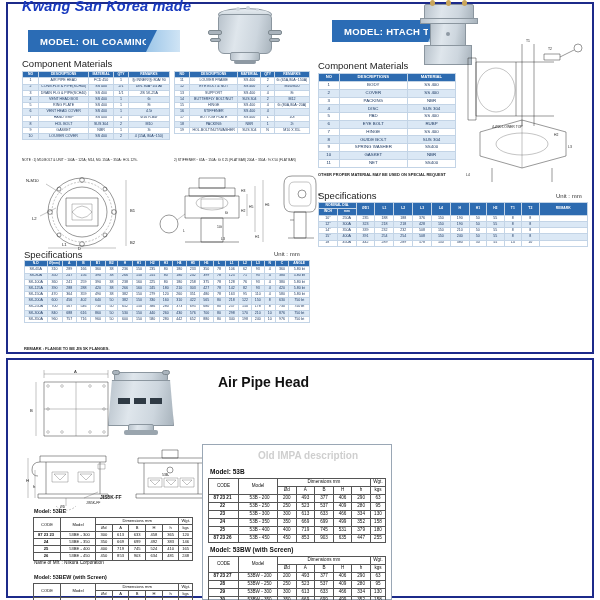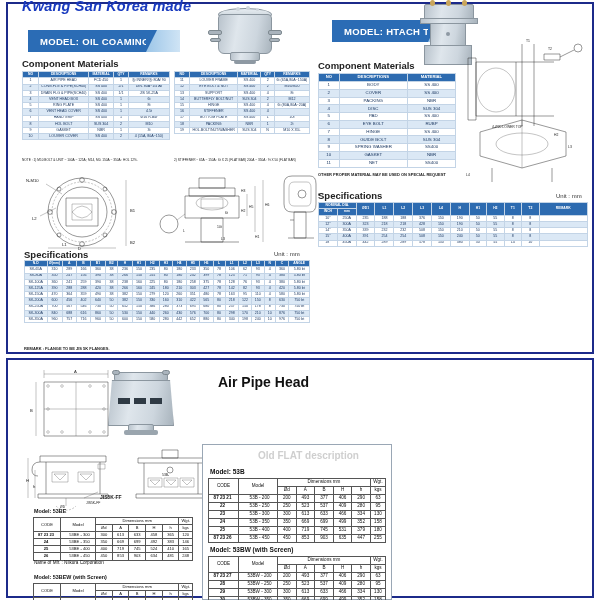--- a/index.html
+++ b/index.html
@@ -44,21 +44,21 @@
   }
   .model-banner .tail{
     position:absolute; right:-34px; top:0; height:22px; width:34px;
     background:linear-gradient(90deg,#9dc6e8,#cfe4f5);
     clip-path:polygon(0 0,100% 0,100% 100%,0 100%);
   }
   #banner-oil { left:28px; top:30px; width:118px; }
   #banner-htach { left:332px; top:20px; width:96px; }
 
   .sec-title {
-    position:absolute; font-size:9.5px; font-weight:bold; color:#222;
+    position:absolute; font-size:9.5px; font-weight:normal; color:#222;
     white-space:nowrap;
   }
   .unit-label{
     position:absolute; font-size:6px; color:#333; white-space:nowrap;
   }
 
   
   table.dt { border-collapse:collapse; table-layout:fixed; width:100%; }
   table.dt th, table.dt td {
     border:0.4px solid #c3d4e6;
@@ -983,21 +983,21 @@
     <div class="ph-dark" style="left:30px; top:30px; width:12px; height:6px; background:#2f3a44;"></div>
     <div class="ph-dark" style="left:46px; top:30px; width:12px; height:6px; background:#2f3a44;"></div>
     <div class="ph-body" style="left:24px; top:56px; width:26px; height:8px; border-radius:2px;"></div>
     <div class="ph-dark" style="left:20px; top:62px; width:34px; height:5px; border-radius:2px; background:#9aa5ae;"></div>
     <div class="lug" style="left:8px;  top:2px; width:8px; height:5px; border-radius:3px;"></div>
     <div class="lug" style="left:58px; top:2px; width:8px; height:5px; border-radius:3px;"></div>
   </div>
   <div class="note note-b" style="left:100px; top:494px; font-size:5px;">JIS5K-FF</div>
 
   <div class="panel-box" style="left:202px; top:444px; width:190px; height:156px;"></div>
-  <div class="watermark" style="left:258px; top:450px;">Old FLAT description</div>
+  <div class="watermark" style="left:258px; top:450px;">Old IMPA description</div>
 
   <div class="mdl-lbl" style="left:210px; top:468px;">Model: 53B</div>
   <div class="tbl-wrap" style="left:208px; top:478px; width:178px;">
     <table class="bw bw-s">
       <colgroup>
           <col style="width:17%">
           <col style="width:22%">
           <col style="width:10.5%">
           <col style="width:10.5%">
           <col style="width:10.5%">

